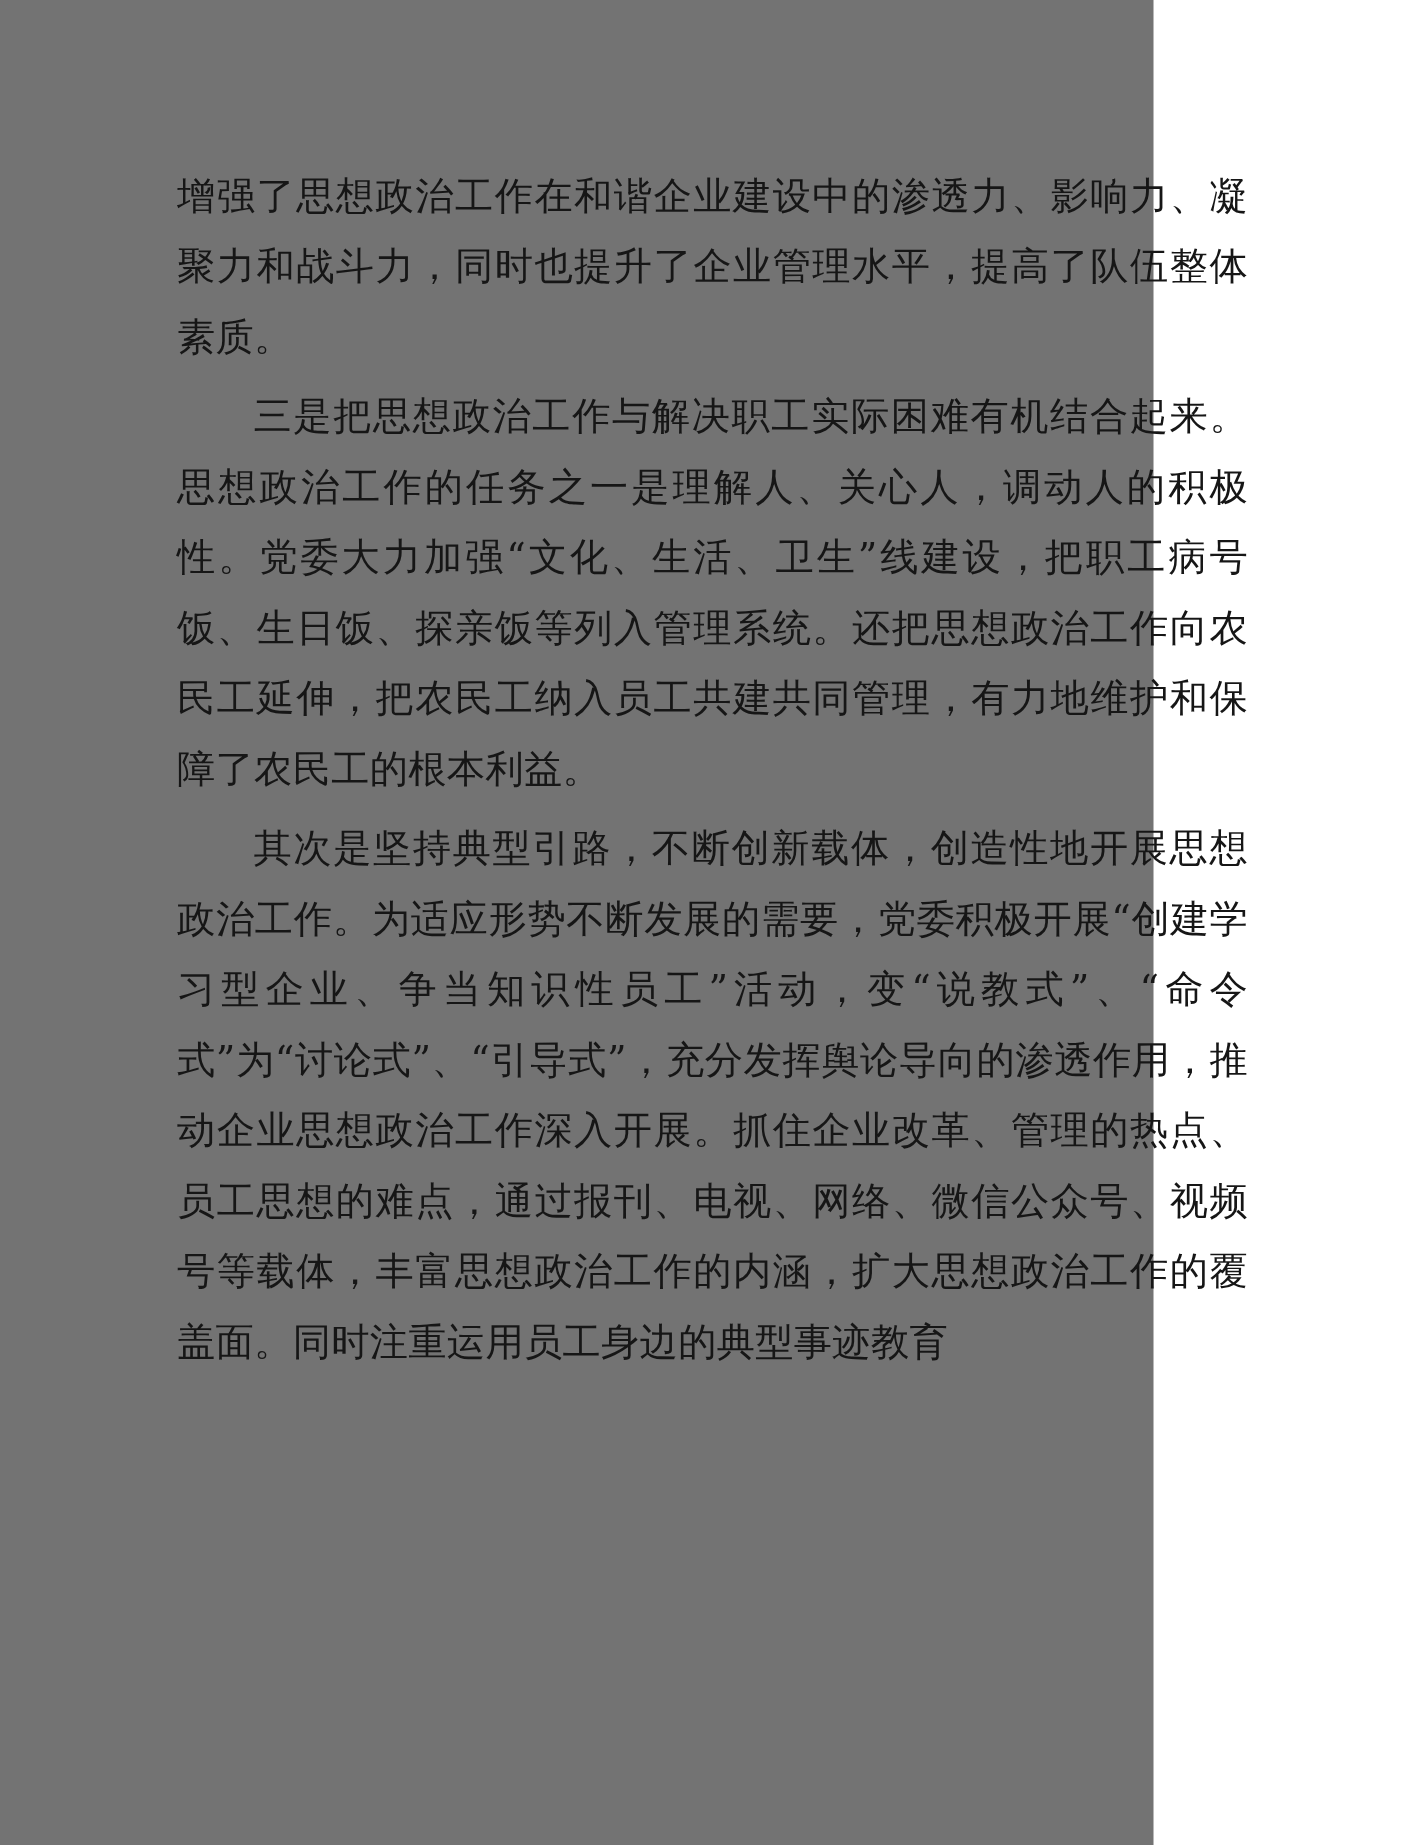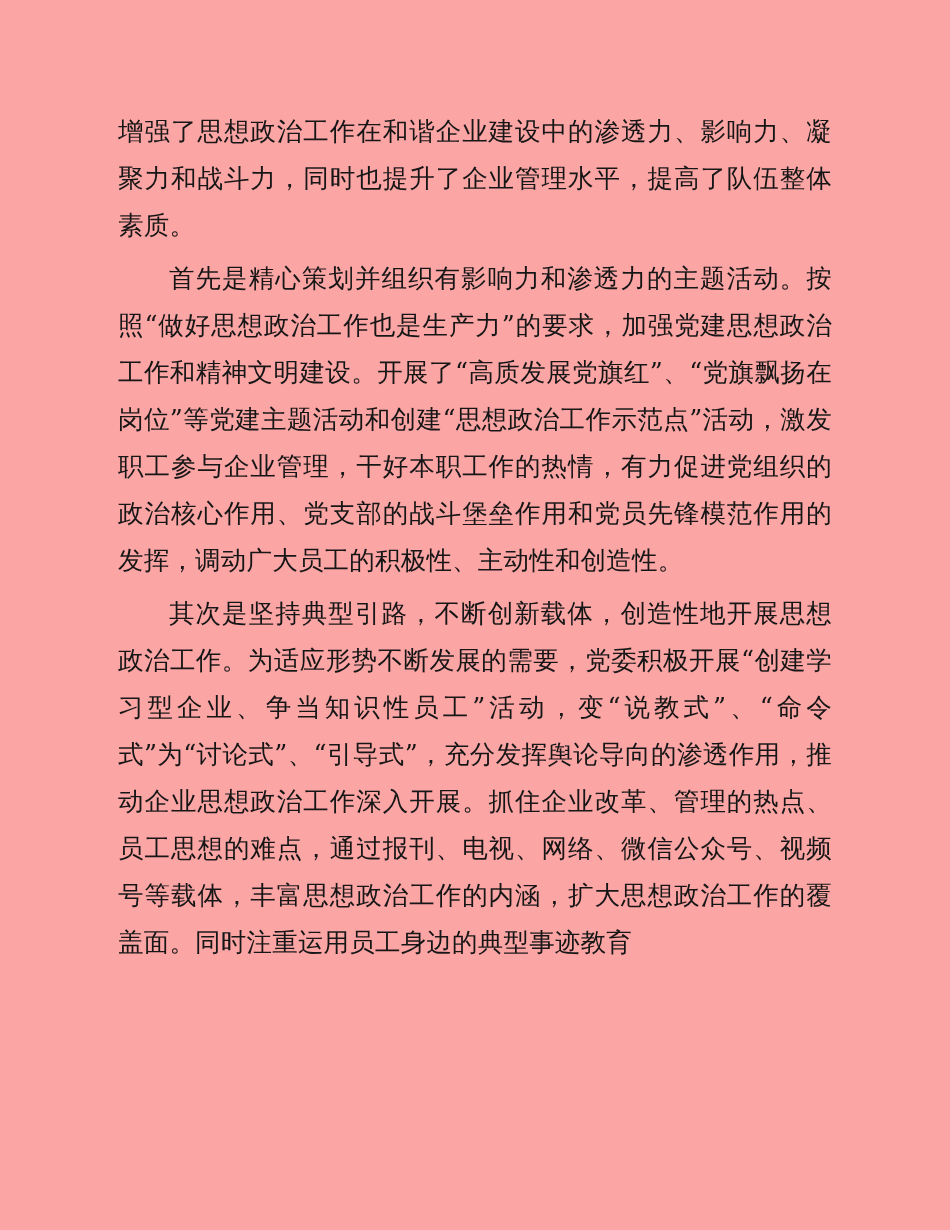--- a/index.html
+++ b/index.html
@@ -9,24 +9,24 @@
   }
   body {
     width: 950px;
     height: 1230px;
     font-family: "DejaVu Serif", "Liberation Serif", serif;
     color: #000000;
     overflow: hidden;
   }
   .page {
     box-sizing: border-box;
-    width: 950px;
+    width: 769px;
     height: 1230px;
     padding: 108px 118px 60px 118px;
-    background: #fca5a5;
+    background: #737373;
   }
   .doc-body {
     width: 714px;
   }
   p.para {
     margin: 0 0 6px 0;
     font-size: 25.5px;
     line-height: 47px;
     text-align: justify;
     text-justify: inter-ideograph;
@@ -42,16 +42,16 @@
     font-weight: 600;
     margin-bottom: 4px;
   }
 </style>
 </head>
 <body>
 
 <div class="page">
   <div class="doc-body">
     <p class="para">增强了思想政治工作在和谐企业建设中的渗透力、影响力、凝聚力和战斗力，同时也提升了企业管理水平，提高了队伍整体素质。</p>
-    <p class="para indent">首先是精心策划并组织有影响力和渗透力的主题活动。按照“做好思想政治工作也是生产力”的要求，加强党建思想政治工作和精神文明建设。开展了“高质发展党旗红”、“党旗飘扬在岗位”等党建主题活动和创建“思想政治工作示范点”活动，激发职工参与企业管理，干好本职工作的热情，有力促进党组织的政治核心作用、党支部的战斗堡垒作用和党员先锋模范作用的发挥，调动广大员工的积极性、主动性和创造性。</p>
+    <p class="para indent">三是把思想政治工作与解决职工实际困难有机结合起来。思想政治工作的任务之一是理解人、关心人，调动人的积极性。党委大力加强“文化、生活、卫生”线建设，把职工病号饭、生日饭、探亲饭等列入管理系统。还把思想政治工作向农民工延伸，把农民工纳入员工共建共同管理，有力地维护和保障了农民工的根本利益。</p>
     <p class="para indent">其次是坚持典型引路，不断创新载体，创造性地开展思想政治工作。为适应形势不断发展的需要，党委积极开展“创建学习型企业、争当知识性员工”活动，变“说教式”、“命令式”为“讨论式”、“引导式”，充分发挥舆论导向的渗透作用，推动企业思想政治工作深入开展。抓住企业改革、管理的热点、员工思想的难点，通过报刊、电视、网络、微信公众号、视频号等载体，丰富思想政治工作的内涵，扩大思想政治工作的覆盖面。同时注重运用员工身边的典型事迹教育</p>
   </div>
 </div>
 
 </body></html>

